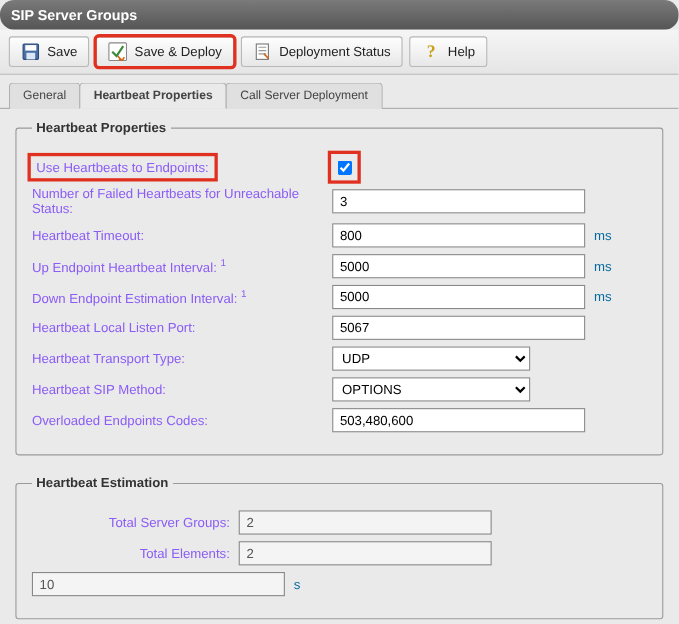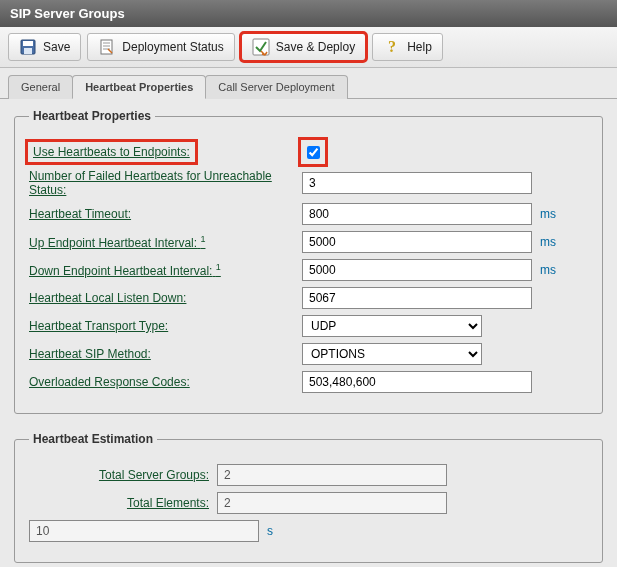--- a/index.html
+++ b/index.html
@@ -10,20 +10,21 @@
     background: #eaeaea;
     color: #333;
     width: 617px;
   }
   .title-bar {
     background: linear-gradient(#7a7a7a, #555);
     color: #fff;
     font-weight: bold;
     font-size: 13px;
     padding: 6px 10px;
+    border-radius: 13px;
   }
   .toolbar {
     background: linear-gradient(#f5f5f5,#e5e5e5);
     border-bottom: 1px solid #bbb;
     padding: 6px 8px;
     display: flex;
     gap: 6px;
     align-items: flex-end;
   }
   .tbtn {
@@ -86,22 +87,21 @@
     padding: 0 4px;
   }
   .row {
     display: flex;
     align-items: center;
     margin: 6px 0;
     gap: 8px;
   }
   .row .lab {
     flex: 0 0 265px;
-    color: #14532d;
-    text-decoration: underline;
+    color: #8b5cf6;
   }
   .row.tight .lab { flex: 0 0 180px; text-align: right; }
   .row input[type="text"] {
     flex: 0 0 230px;
     border: 1px solid #888;
     background: #fff;
     padding: 3px 6px;
     font-size: 12px;
     font-family: inherit;
   }
@@ -142,44 +142,44 @@
     <span class="icon">
       <svg width="18" height="18" viewBox="0 0 18 18">
           <rect x="2" y="2" width="14" height="14" rx="1" fill="#4a6fa5" stroke="#2b4a77"></rect>
           <rect x="4" y="3" width="10" height="5" fill="#fff"></rect>
           <rect x="5" y="10" width="8" height="6" fill="#dce7f5"></rect>
         </svg>
     </span>
     <span>Save</span>
   </button>
 
+  <button class="tbtn highlight">
+    <span class="icon">
+      <svg width="18" height="18" viewBox="0 0 18 18">
+          <rect x="1" y="1" width="16" height="16" rx="1" fill="#fff" stroke="#888"></rect>
+          <path d="M4 9 L8 13 L14 4" fill="none" stroke="#3a8a3a" stroke-width="2"></path>
+          <path d="M9 13 L13 17 M13 17 L15 14 M13 17 L10 16" stroke="#d06a1b" stroke-width="1.5" fill="none"></path>
+        </svg>
+    </span>
+    <span>Save &amp; Deploy</span>
+  </button>
+
   <button class="tbtn">
     <span class="icon">
       <svg width="18" height="18" viewBox="0 0 18 18">
           <rect x="3" y="2" width="11" height="14" fill="#fff" stroke="#777"></rect>
           <line x1="5" y1="5" x2="12" y2="5" stroke="#999"></line>
           <line x1="5" y1="8" x2="12" y2="8" stroke="#999"></line>
           <line x1="5" y1="11" x2="12" y2="11" stroke="#999"></line>
           <path d="M10 11 L14 15" stroke="#d06a1b" stroke-width="1.5"></path>
         </svg>
     </span>
     <span>Deployment Status</span>
   </button>
 
-  <button class="tbtn highlight">
-    <span class="icon">
-      <svg width="18" height="18" viewBox="0 0 18 18">
-          <rect x="1" y="1" width="16" height="16" rx="1" fill="#fff" stroke="#888"></rect>
-          <path d="M4 9 L8 13 L14 4" fill="none" stroke="#3a8a3a" stroke-width="2"></path>
-          <path d="M9 13 L13 17 M13 17 L15 14 M13 17 L10 16" stroke="#d06a1b" stroke-width="1.5" fill="none"></path>
-        </svg>
-    </span>
-    <span>Save &amp; Deploy</span>
-  </button>
-
   <button class="tbtn">
     <span class="icon">
       <svg width="18" height="18" viewBox="0 0 18 18">
           <text x="9" y="14" text-anchor="middle" font-size="16" font-weight="bold" fill="#c9a21a" font-family="Georgia,serif">?</text>
         </svg>
     </span>
     <span>Help</span>
   </button>
 </div>
 
@@ -212,46 +212,46 @@
       <span class="suffix">ms</span>
     </div>
 
     <div class="row">
       <span class="lab"><span>Up Endpoint Heartbeat Interval:</span> <sup>1</sup></span>
       <input type="text" value="5000" style="">
       <span class="suffix">ms</span>
     </div>
 
     <div class="row">
-      <span class="lab"><span>Down Endpoint Heartbeat Interval:</span> <sup>1</sup></span>
+      <span class="lab"><span>Down Endpoint Estimation Interval:</span> <sup>1</sup></span>
       <input type="text" value="5000" style="">
       <span class="suffix">ms</span>
     </div>
 
     <div class="row">
-      <span class="lab">Heartbeat Local Listen Down:</span>
+      <span class="lab">Heartbeat Local Listen Port:</span>
       <input type="text" value="5067" style="">
     </div>
 
     <div class="row">
       <span class="lab">Heartbeat Transport Type:</span>
       <select>
         <option>UDP</option>
       </select>
     </div>
 
     <div class="row">
       <span class="lab">Heartbeat SIP Method:</span>
       <select>
         <option>OPTIONS</option>
       </select>
     </div>
 
     <div class="row">
-      <span class="lab">Overloaded Response Codes:</span>
+      <span class="lab">Overloaded Endpoints Codes:</span>
       <input type="text" value="503,480,600" style="">
     </div>
 
   </fieldset>
 
   <fieldset>
     <legend>Heartbeat Estimation</legend>
 
     <div class="row tight">
       <span class="lab">Total Server Groups:</span>

